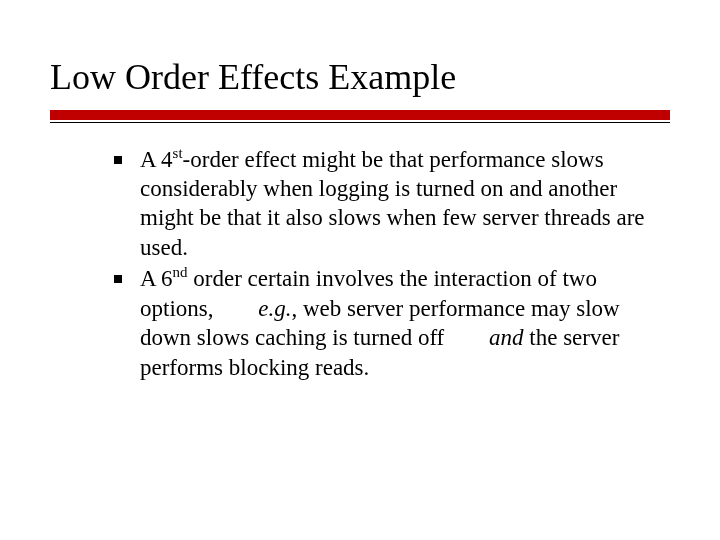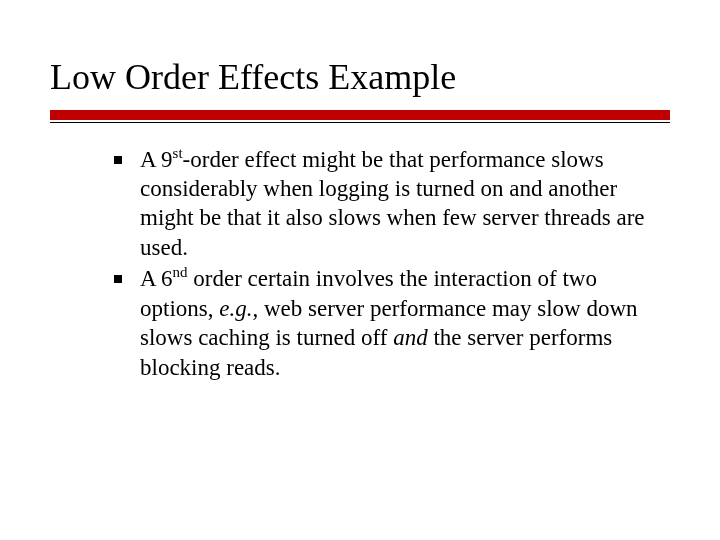--- a/index.html
+++ b/index.html
@@ -75,39 +75,39 @@
   }
   .lvl2 .text {
     flex: 1 1 auto;
     max-width: 530px;
   }
   sup {
     font-size: 0.65em;
     vertical-align: super;
     line-height: 0;
   }
-  .ital { font-style: italic; }
+  .ital { font-style: italic; margin-left: 39px; }
 </style>
 </head>
 <body>
 
 <div class="slide">
 
   <h1 class="title">Low Order Effects Example</h1>
   <div class="rule-red"></div>
   <div class="rule-thin"></div>
 
   <div class="content">
 
 
     <div class="lvl2-list">
 
       <div class="lvl2">
         <span class="bullet"></span>
-        <span class="text"><span>A 9</span><sup>st</sup><span>-order effect might be that performance slows considerably when logging is turned on and another might be that it also slows when few server threads are used.</span></span>
+        <span class="text"><span>A 4</span><sup>st</sup><span>-order effect might be that performance slows considerably when logging is turned on and another might be that it also slows when few server threads are used.</span></span>
       </div>
 
       <div class="lvl2">
         <span class="bullet"></span>
         <span class="text"><span>A 6</span><sup>nd</sup><span> order certain involves the interaction of two options, </span><span class="ital">e.g.</span><span>, web server performance may slow down slows caching is turned off </span><span class="ital">and</span><span> the server performs blocking reads.</span></span>
       </div>
 
     </div>
 
   </div>

